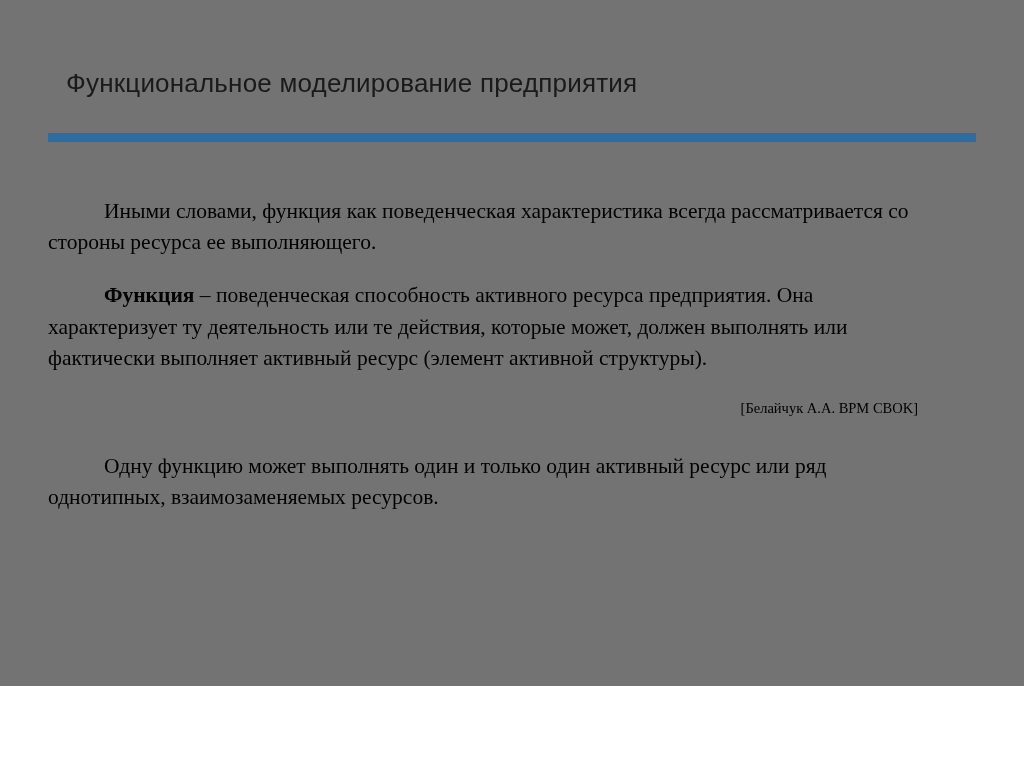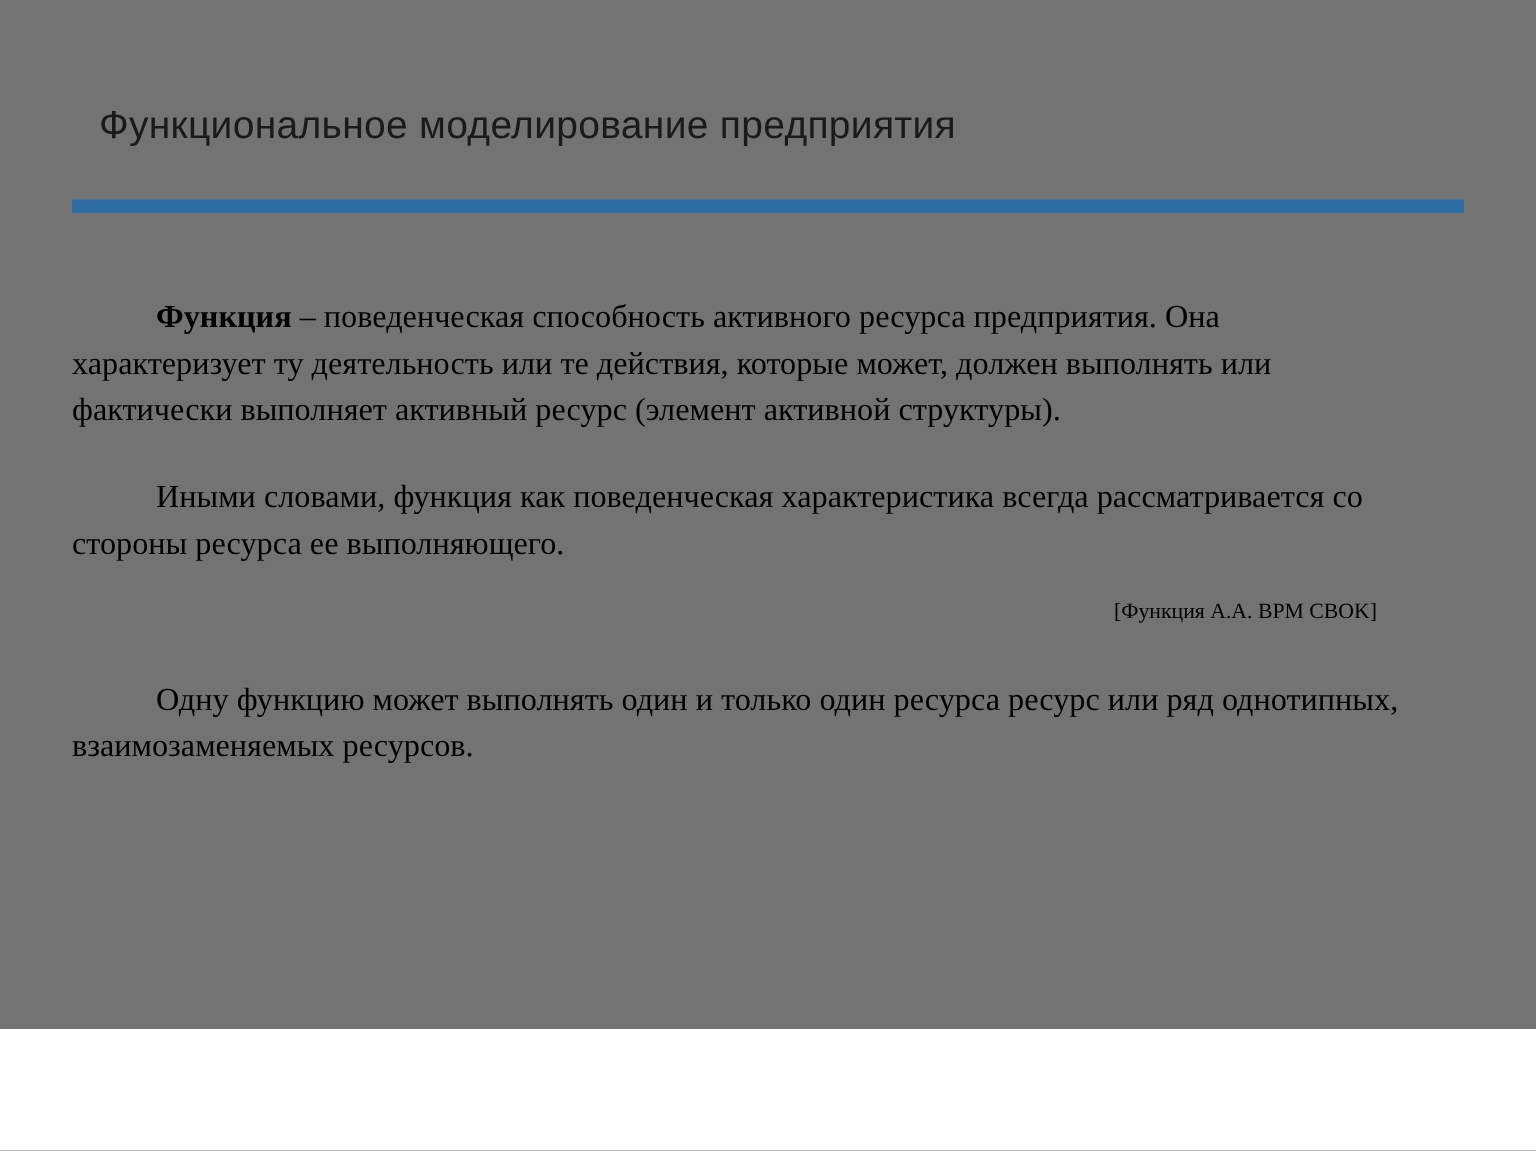--- a/index.html
+++ b/index.html
@@ -78,29 +78,29 @@
 <body>
 
 <div class="slide">
 
   <div class="slide-title">Функциональное моделирование предприятия</div>
 
   <div class="title-rule"></div>
 
   <div class="body-area">
 
+    <p class="para tight"><span>Иными словами, функция как поведенческая характеристика всегда рассматривается со стороны ресурса ее выполняющего.</span></p>
+
     <p class="para">
       <b>Функция</b><span> – поведенческая способность активного ресурса предприятия. Она характеризует ту деятельность или те действия, которые может, должен выполнять или фактически выполняет активный ресурс (элемент активной структуры).</span>
     </p>
 
-    <p class="para tight"><span>Иными словами, функция как поведенческая характеристика всегда рассматривается со стороны ресурса ее выполняющего.</span></p>
-
-    <p class="citation">[Функция А.А. BPM CBOK]</p>
+    <p class="citation">[Белайчук А.А. BPM CBOK]</p>
 
     <div class="gap-lg"></div>
 
-    <p class="para"><span>Одну функцию может выполнять один и только один ресурса ресурс или ряд однотипных, взаимозаменяемых ресурсов.</span></p>
+    <p class="para"><span>Одну функцию может выполнять один и только один активный ресурс или ряд однотипных, взаимозаменяемых ресурсов.</span></p>
 
     <div class="gap-md"></div>
 
 
   </div>
 </div>
 
 </body></html>

